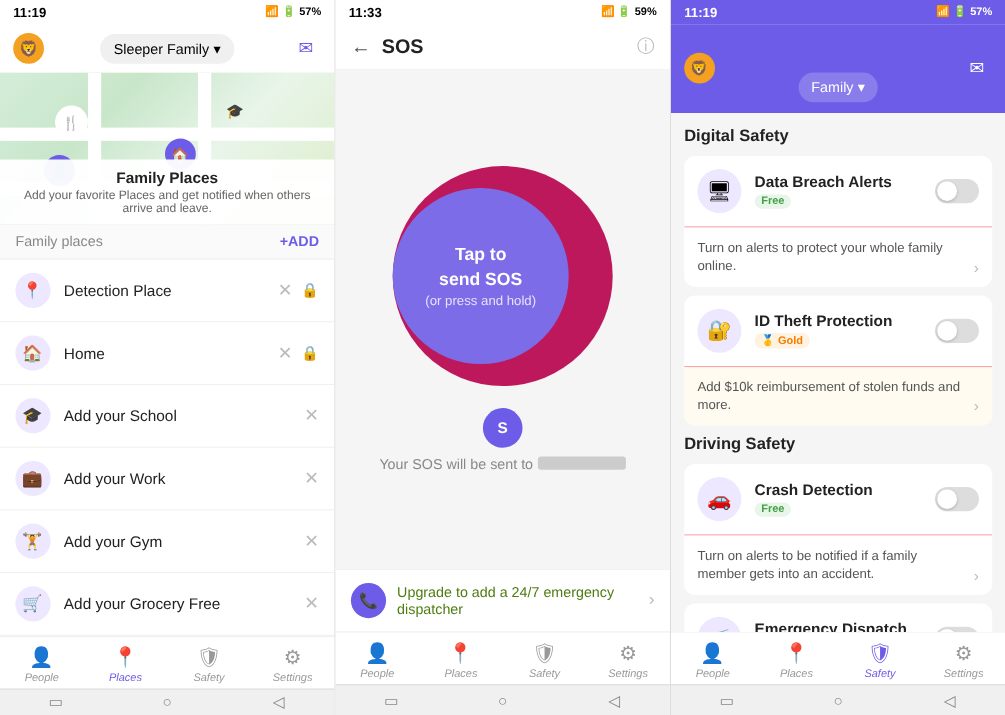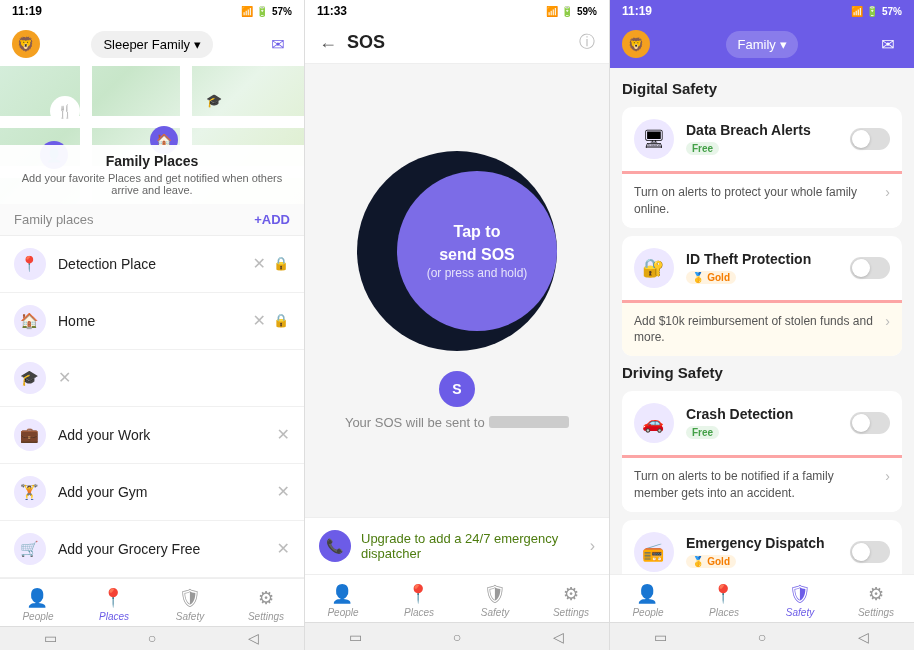--- a/index.html
+++ b/index.html
@@ -247,24 +247,24 @@
       flex-direction: column;
       align-items: center;
       justify-content: center;
       background: #f5f5f5;
       gap: 20px;
     }
 
     .sos-outer-circle {
       width: 200px; height: 200px;
       border-radius: 50%;
-      background: #0f172a;
-      display: flex;
-      align-items: center;
-      justify-content: flex-end;
+      background: #be185d;
+      display: flex;
+      align-items: center;
+      justify-content: flex-start;
     }
 
     .sos-inner-circle {
       width: 160px; height: 160px;
       border-radius: 50%;
       background: #7c6ce7;
       display: flex;
       align-items: center;
       justify-content: center;
       text-align: center;
@@ -363,20 +363,21 @@
     .family-selector-white {
       display: flex;
       align-items: center;
       gap: 4px;
       background: rgba(255,255,255,0.2);
       border-radius: 20px;
       padding: 6px 12px;
       font-size: 13px;
       font-weight: 500;
       color: #fff;
+      margin-top: 36px;
     }
 
     .mail-icon-white {
       width: 28px; height: 28px;
       display: flex; align-items: center; justify-content: center;
       color: #fff;
       font-size: 16px;
     }
 
     .safety-content {
@@ -450,24 +451,24 @@
       width: 18px; height: 18px;
       border-radius: 50%;
       background: #fff;
       top: 2px; left: 2px;
       transition: left 0.2s;
       box-shadow: 0 1px 3px rgba(0,0,0,0.2);
     }
 
     .safety-desc-row {
       display: flex;
-      align-items: flex-start;
+      align-items: flex-end;
       padding: 10px 12px;
       background: #fffbf0;
-      border-top: 3px solid #fca5a5;
+      border-top: 1px solid #fca5a5;
       gap: 8px;
     }
 
     .safety-desc-text {
       flex: 1;
       font-size: 12px;
       color: #555;
       line-height: 1.4;
     }
 
@@ -567,20 +568,21 @@
       <div class="place-item">
         <div class="place-icon purple">🏠</div>
         <span class="place-name">Home</span>
         <div class="place-actions">
           <span class="place-x">✕</span>
           <span class="place-lock">🔒</span>
         </div>
       </div>
       <div class="place-item">
         <div class="place-icon purple">🎓</div>
+        <span class="place-name">Add your School</span>
         <div class="place-actions">
           <span class="place-x">✕</span>
         </div>
       </div>
       <div class="place-item">
         <div class="place-icon purple">💼</div>
         <span class="place-name">Add your Work</span>
         <div class="place-actions">
           <span class="place-x">✕</span>
         </div>

